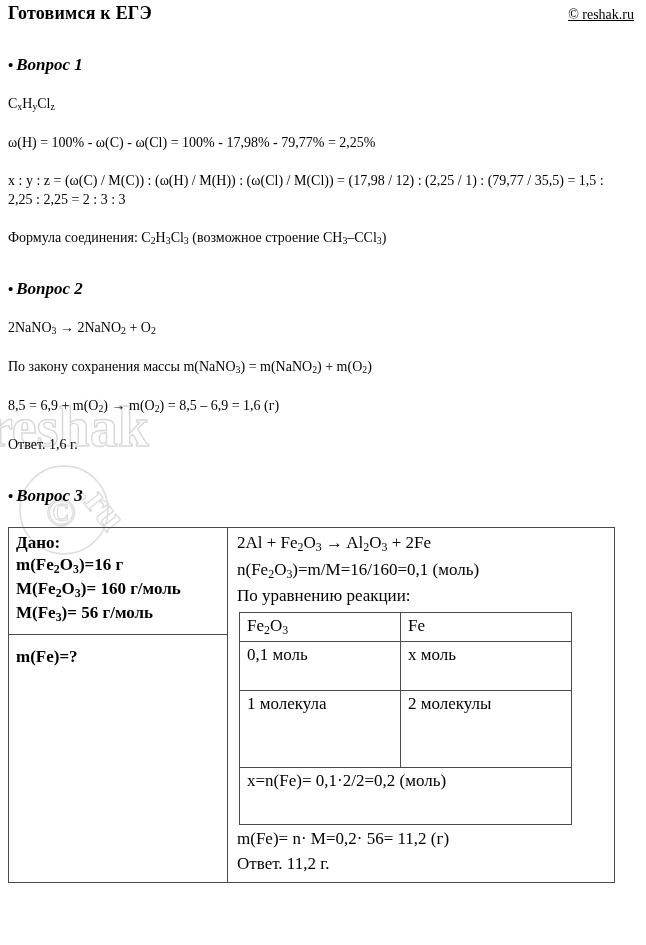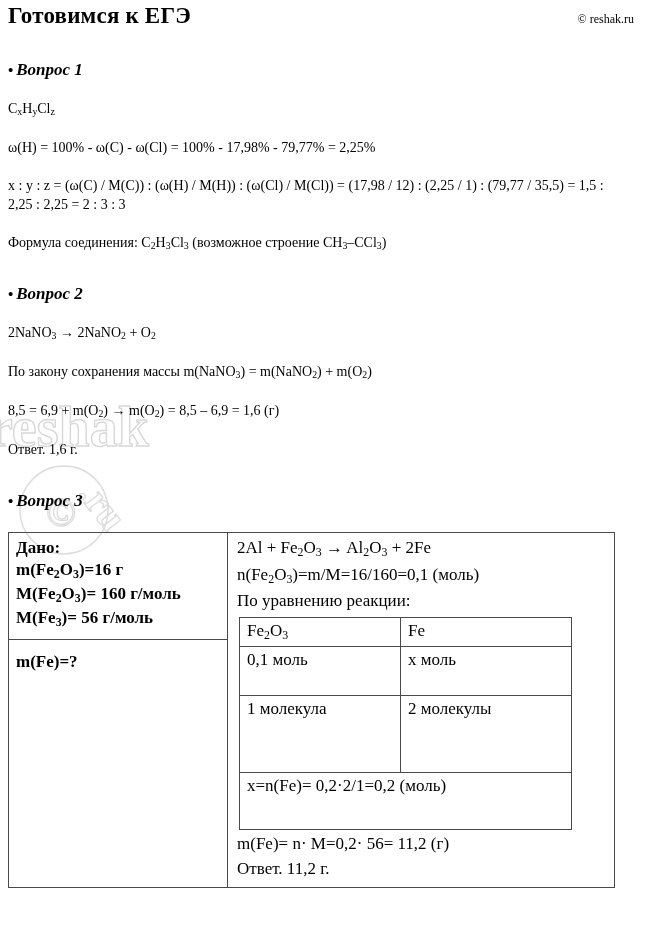--- a/index.html
+++ b/index.html
@@ -59,28 +59,29 @@
   .content { position: relative; z-index: 2; }
 
   
   .header-row {
     display: flex;
     align-items: baseline;
     justify-content: space-between;
     padding-top: 3px;
   }
   .doc-title {
-    font-size: 23px;
+    font-size: 18px;
     font-weight: 700;
     letter-spacing: 0.2px;
   }
   .copyright {
-    font-size: 12px;
+    font-size: 14px;
     font-weight: 400;
     padding-right: 4px;
+    text-decoration: underline;
   }
 
   
   .q-heading {
     font-size: 17px;
     font-weight: 700;
     font-style: italic;
     margin-top: 31px;
   }
   .q-heading .bullet {
@@ -264,21 +265,21 @@
                   </tr>
                   <tr class="row-mol">
                     <td>0,1 моль</td>
                     <td>х моль</td>
                   </tr>
                   <tr class="row-mcl">
                     <td>1 молекула</td>
                     <td>2 молекулы</td>
                   </tr>
                   <tr class="row-calc">
-                    <td colspan="2">x=n(Fe)= 0,2·2/1=0,2 (моль)</td>
+                    <td colspan="2">x=n(Fe)= 0,1·2/2=0,2 (моль)</td>
                   </tr>
                 </tbody>
               </table>
 
               <div class="final-line">m(Fe)= n· M=0,2· 56= 11,2 (г)</div>
               <div class="final-line answer">Ответ. 11,2 г.</div>
             </div>
           </td>
         </tr>
       </tbody>

